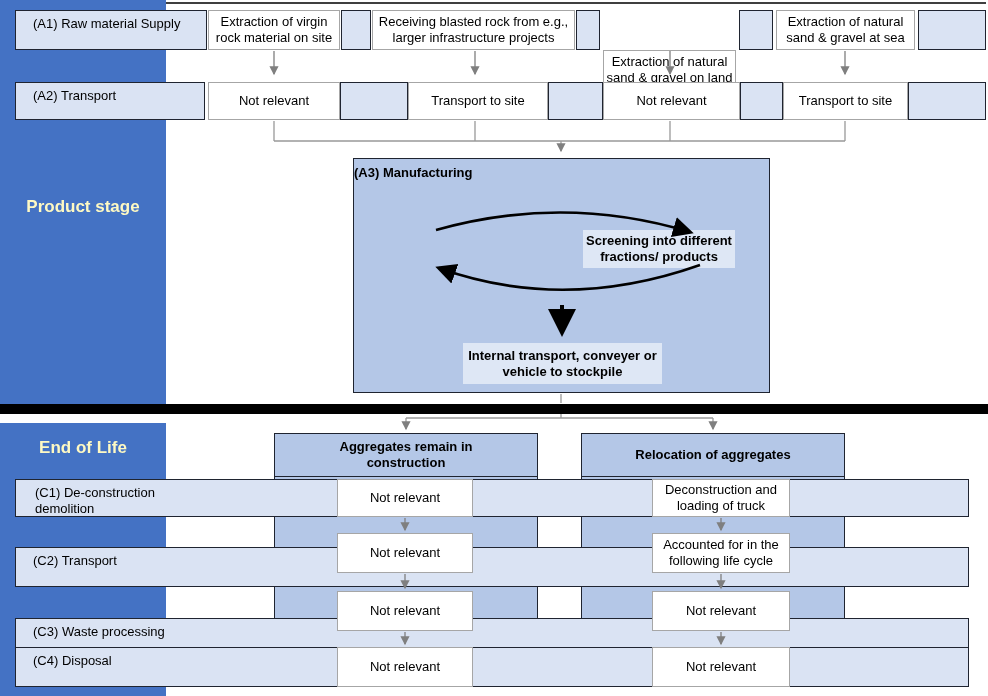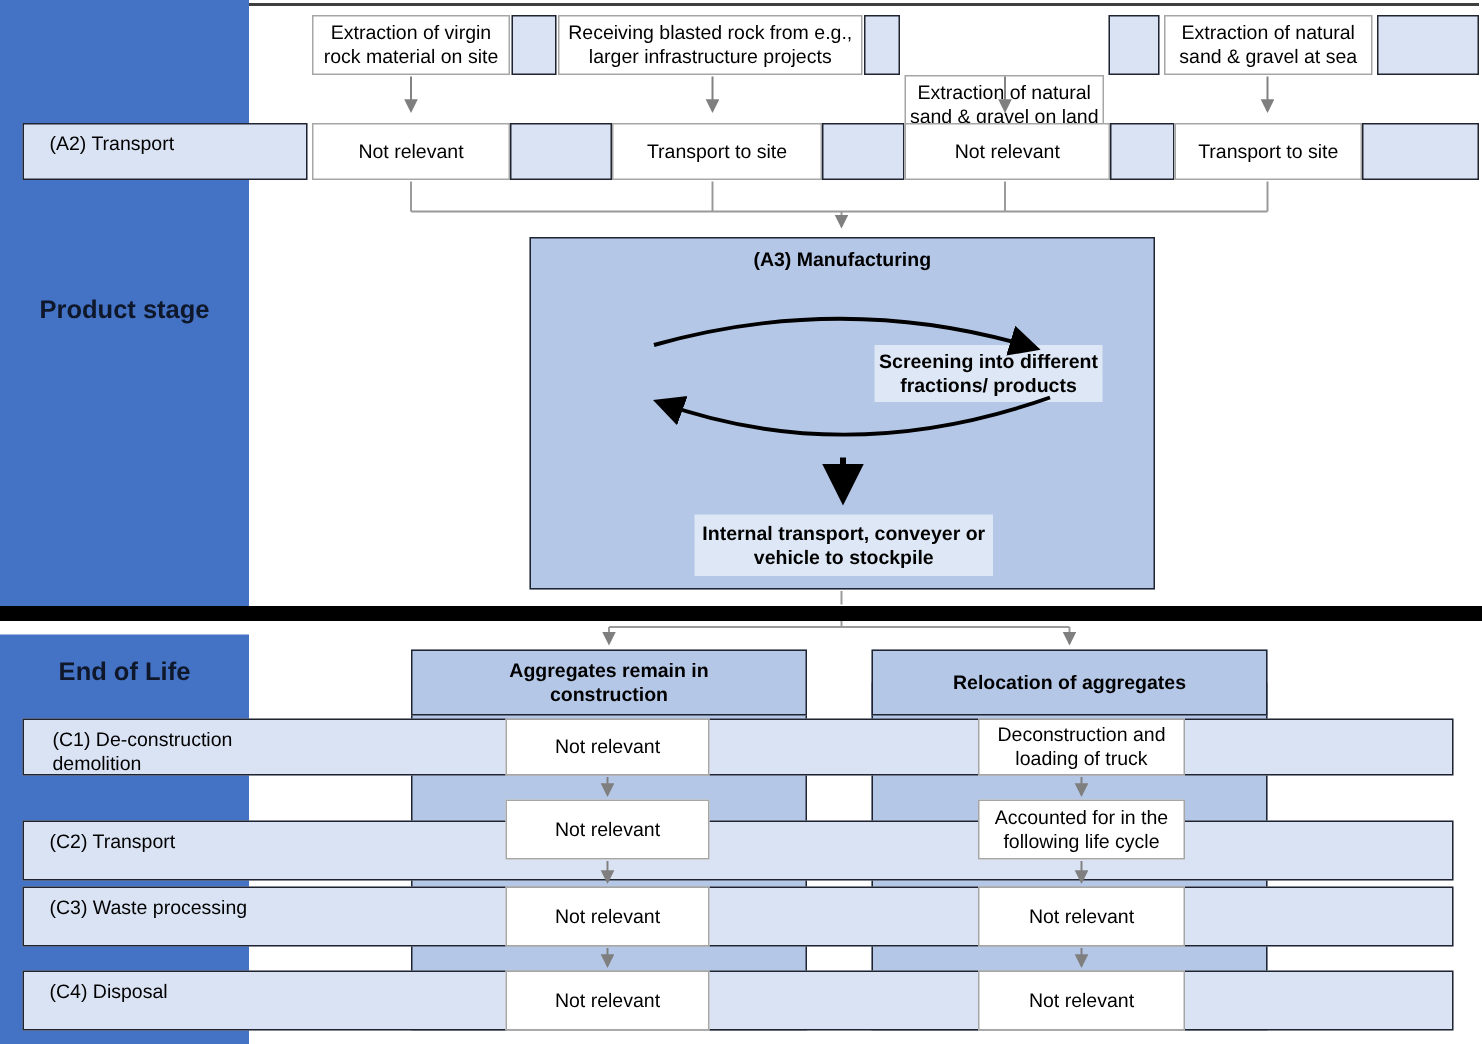--- a/index.html
+++ b/index.html
@@ -12,41 +12,44 @@
   .lb{background:#DAE3F3;border:1.5px solid #1F2430;}
   .mb{background:#B4C7E7;border:1.5px solid #1F2430;}
   .wb{background:#FFFFFF;border:1px solid #A6A6A6;}
   .pale{background:#DEE7F5;}
   .cell{display:flex;align-items:center;justify-content:center;text-align:center;
         font-size:13px;line-height:1.22;padding:1px 2px;}
   .labelbox{display:flex;align-items:flex-start;justify-content:flex-start;
         font-size:13px;line-height:1.25;padding:5px 0 0 17px;text-align:left;}
   .bold{font-weight:bold;}
   .sidebar{background:#4472C4;}
-  .sidebar-text{position:absolute;width:100%;text-align:center;color:#0f172a;
+  .sidebar-text{position:absolute;width:100%;text-align:center;color:#fef9c3;
         font-weight:bold;font-size:17px;}
   .band{background:#B4C7E7;border:1.5px solid #1F2430;}
   .divider{background:#000;}
   .topline{background:#3F3F3F;}
   svg.overlay{position:absolute;left:0;top:0;pointer-events:none;}
 </style>
 </head>
 <body>
 
 <div class="canvas">
 
   <div class="abs sidebar" style="left:0;top:0;width:166px;height:404px;">
     <div class="sidebar-text" style="top:197px;">Product stage</div>
   </div>
   <div class="abs sidebar" style="left:0;top:423px;width:166px;height:273px;">
     <div class="sidebar-text" style="top:15px;">End of Life</div>
   </div>
 
   <div class="abs topline" style="left:166px;top:2px;width:820px;height:2px;"></div>
 
+  <div class="abs lb labelbox" style="left:15px;top:10px;width:192px;height:40px;">
+    <span style="width:150px;">(A1) Raw material Supply</span>
+  </div>
   <div class="abs wb cell" style="left:208px;top:10px;width:132px;height:40px;">Extraction of virgin rock material on site</div>
   <div class="abs lb" style="left:341px;top:10px;width:30px;height:40px;"></div>
   <div class="abs wb cell" style="left:372px;top:10px;width:203px;height:40px;">Receiving blasted rock from e.g., larger infrastructure projects</div>
   <div class="abs lb" style="left:576px;top:10px;width:24px;height:40px;"></div>
   <div class="abs wb cell" style="left:603px;top:10px;width:133px;height:40px;margin-top:40px;">Extraction of natural sand &amp; gravel on land</div>
   <div class="abs lb" style="left:739px;top:10px;width:34px;height:40px;"></div>
   <div class="abs wb cell" style="left:776px;top:10px;width:139px;height:40px;">Extraction of natural sand &amp; gravel at sea</div>
   <div class="abs lb" style="left:918px;top:10px;width:68px;height:40px;"></div>
 
   <div class="abs lb labelbox" style="left:15px;top:82px;width:190px;height:38px;">
@@ -55,21 +58,21 @@
   <div class="abs wb cell" style="left:208px;top:82px;width:132px;height:38px;">Not relevant</div>
   <div class="abs lb" style="left:340px;top:82px;width:68px;height:38px;"></div>
   <div class="abs wb cell" style="left:408px;top:82px;width:140px;height:38px;">Transport to site</div>
   <div class="abs lb" style="left:548px;top:82px;width:55px;height:38px;"></div>
   <div class="abs wb cell" style="left:603px;top:82px;width:137px;height:38px;">Not relevant</div>
   <div class="abs lb" style="left:740px;top:82px;width:43px;height:38px;"></div>
   <div class="abs wb cell" style="left:783px;top:82px;width:125px;height:38px;">Transport to site</div>
   <div class="abs lb" style="left:908px;top:82px;width:78px;height:38px;"></div>
 
   <div class="abs mb" style="left:353px;top:158px;width:417px;height:235px;">
-    <div class="abs bold" style="left:0;top:6px;width:100%;text-align:center;font-size:13px;">(A3) Manufacturing</div>
+    <div class="abs bold" style="left:0;top:6px;width:100%;text-align:left;font-size:13px;">(A3) Manufacturing</div>
   </div>
   <div class="abs pale cell bold" style="left:583px;top:230px;width:152px;height:38px;">Screening into different fractions/ products</div>
   <div class="abs pale cell bold" style="left:463px;top:343px;width:199px;height:41px;">Internal transport, conveyer or vehicle to stockpile</div>
 
   <div class="abs band" style="left:274px;top:455px;width:264px;height:232px;"></div>
   <div class="abs band" style="left:581px;top:455px;width:264px;height:232px;"></div>
 
   <div class="abs mb cell bold" style="left:274px;top:433px;width:264px;height:44px;">
     <span style="width:175px;">Aggregates remain in construction</span>
   </div>
@@ -82,21 +85,21 @@
   </div>
   <div class="abs wb cell" style="left:337px;top:479px;width:136px;height:38px;">Not relevant</div>
   <div class="abs wb cell" style="left:652px;top:479px;width:138px;height:38px;">Deconstruction and loading of truck</div>
 
   <div class="abs lb labelbox" style="left:15px;top:547px;width:954px;height:40px;">
     <span>(C2) Transport</span>
   </div>
   <div class="abs wb cell" style="left:337px;top:533px;width:136px;height:40px;">Not relevant</div>
   <div class="abs wb cell" style="left:652px;top:533px;width:138px;height:40px;">Accounted for in the following life cycle</div>
 
-  <div class="abs lb labelbox" style="left:15px;top:591px;width:954px;height:40px;">
+  <div class="abs lb labelbox" style="left:15px;top:618px;width:954px;height:40px;">
     <span>(C3) Waste processing</span>
   </div>
   <div class="abs wb cell" style="left:337px;top:591px;width:136px;height:40px;">Not relevant</div>
   <div class="abs wb cell" style="left:652px;top:591px;width:138px;height:40px;">Not relevant</div>
 
   <div class="abs lb labelbox" style="left:15px;top:647px;width:954px;height:40px;">
     <span>(C4) Disposal</span>
   </div>
   <div class="abs wb cell" style="left:337px;top:647px;width:136px;height:40px;">Not relevant</div>
   <div class="abs wb cell" style="left:652px;top:647px;width:138px;height:40px;">Not relevant</div>

